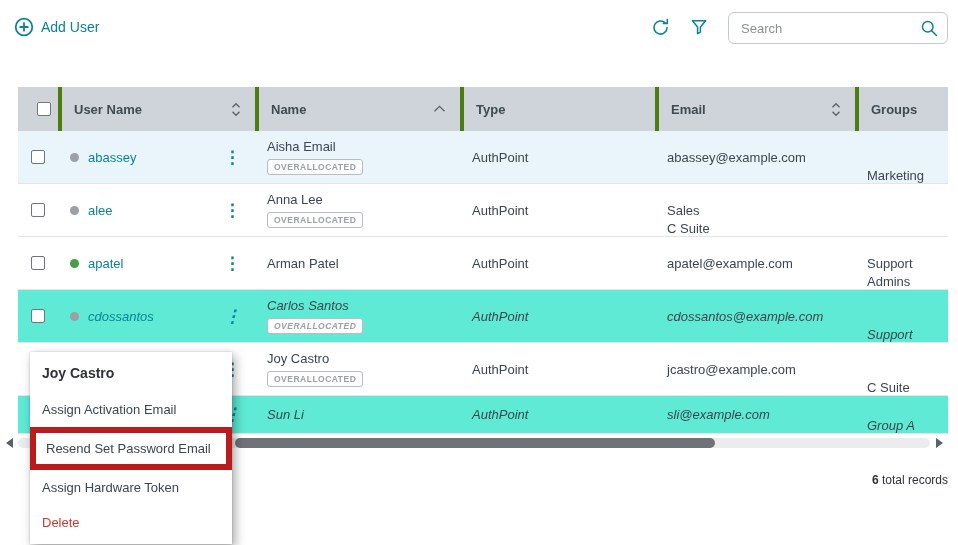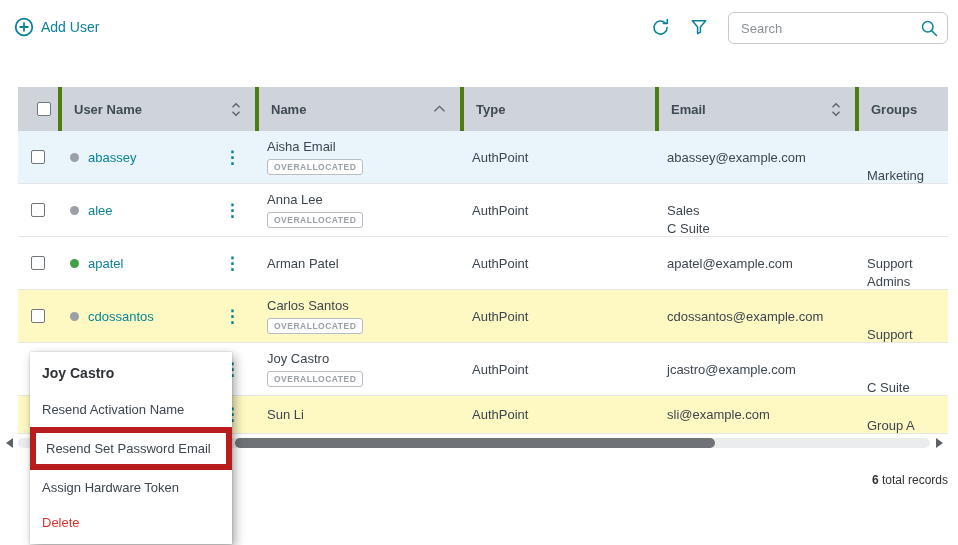--- a/index.html
+++ b/index.html
@@ -37,21 +37,21 @@
   
   .table { position: absolute; left: 18px; top: 87px; width: 930px; }
   .thead {
     display: flex; height: 44px; background: var(--header_bg);
     align-items: stretch; font-weight: bold; font-size: 13px; color: #3f4a54;
   }
   .th { display: flex; align-items: center; gap: 10px; padding-left: 12px; }
   .th + .th { border-left: 4px solid #4d7c0f; }
   .trow { display: flex; border-bottom: 1px solid #e3e5e7; background: #fff; height: 53px; }
   .trow.r-hl  { background: var(--row_highlight); }
-  .trow.r-alt { background: #fef9c3; }
+  .trow.r-alt { background: #5eead4; font-style: italic; }
   .trow.short { height: 38px; }
   .col-cb    { width: 40px;  display: flex; align-items: center; justify-content: center; }
   .col-user  { width: 197px; display: flex; align-items: center; gap: 9px; padding-left: 12px; }
   .col-name  { width: 205px; display: flex; flex-direction: column; justify-content: center; gap: 5px; padding-left: 12px; }
   .col-type  { width: 195px; display: flex; align-items: center; padding-left: 12px; }
   .col-email { width: 200px; display: flex; align-items: center; padding-left: 12px; }
   .col-grp   { width: 93px;  display: flex; flex-direction: column; justify-content: flex-end; gap: 3px; padding-left: 12px; }
   .cb {
     width: 14px; height: 14px; border: 1.5px solid #6f767c; border-radius: 2px;
     background: #fff; cursor: pointer; display: inline-block;
@@ -309,21 +309,21 @@
         <span class="cell-text">sli@example.com</span>
       </div>
     <div class="col-grp">
       <span class="cell-text">Group A</span>
     </div>
   </div>
 </div>
 
 <div class="ctx-menu">
   <div class="ctx-title">Joy Castro</div>
-  <div class="ctx-item">Resend Activation Name</div>
+  <div class="ctx-item">Assign Activation Email</div>
   <div class="ctx-item highlighted">Resend Set Password Email</div>
   <div class="ctx-item">Assign Hardware Token</div>
   <div class="ctx-item danger">Delete</div>
 </div>
 
 <span class="scroll-arrow left"></span>
 <div class="hscroll-track">
   <div class="hscroll-thumb"></div>
 </div>
 <span class="scroll-arrow right"></span>

